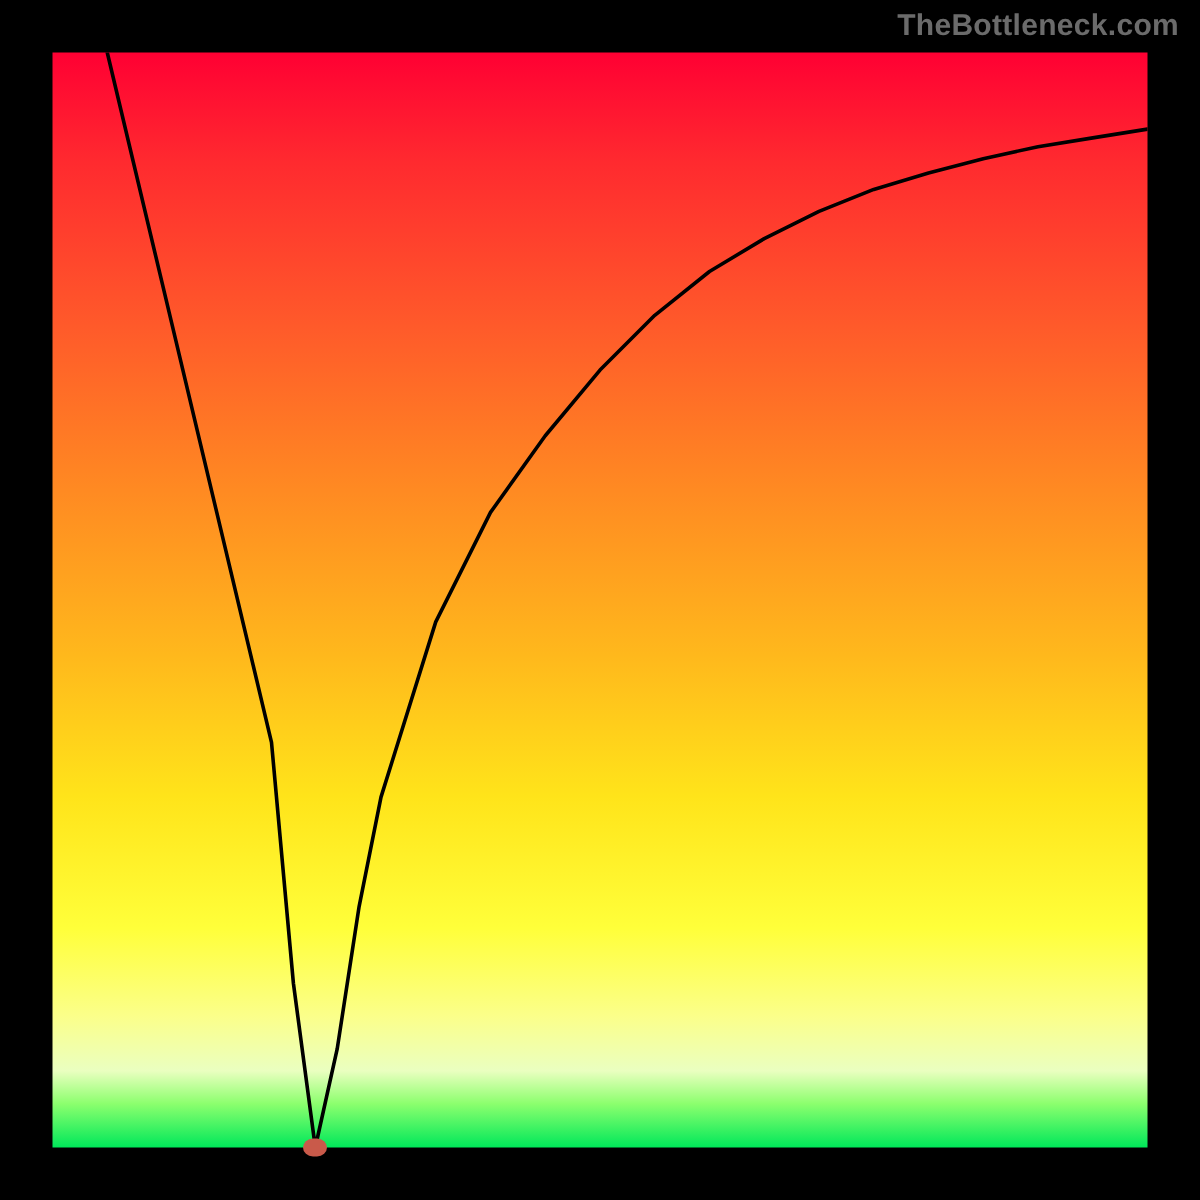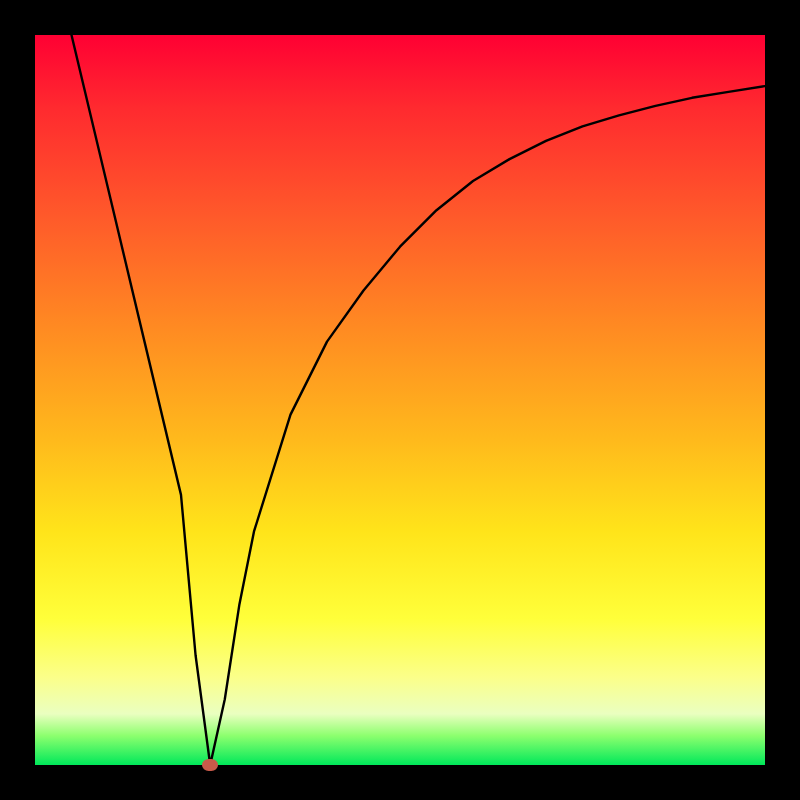--- a/index.html
+++ b/index.html
@@ -63,20 +63,21 @@
     background: #c95a4a;
     border-radius: 50% / 60%;
     transform: translate(-50%, -50%);
   }
 </style>
 </head>
 <body>
 
 <div class="frame">
 
+  <div class="watermark">TheBottleneck.com</div>
 
   <div class="plot-area">
     <svg class="curve" viewBox="0 0 730 730" preserveAspectRatio="none">
       <path id="curve-path" fill="none" stroke="#000" stroke-width="2.4" stroke-linejoin="round" stroke-linecap="round" d="M36.5 0.0 L73.0 153.3 L109.5 306.6 L146.0 459.9 L160.6 620.5 L175.2 730.0 L189.8 664.3 L204.4 569.4 L219.0 496.4 L255.5 379.6 L292.0 306.6 L328.5 255.5 L365.0 211.7 L401.5 175.2 L438.0 146.0 L474.5 124.1 L511.0 105.9 L547.5 91.3 L584.0 80.3 L620.5 70.8 L657.0 62.8 L693.5 56.9 L730.0 51.1"></path>
     </svg>
     <div id="marker" class="marker" style="left: 175.2px; top: 730px; background: rgb(201, 90, 74);"></div>
   </div>
 
 </div>
 

